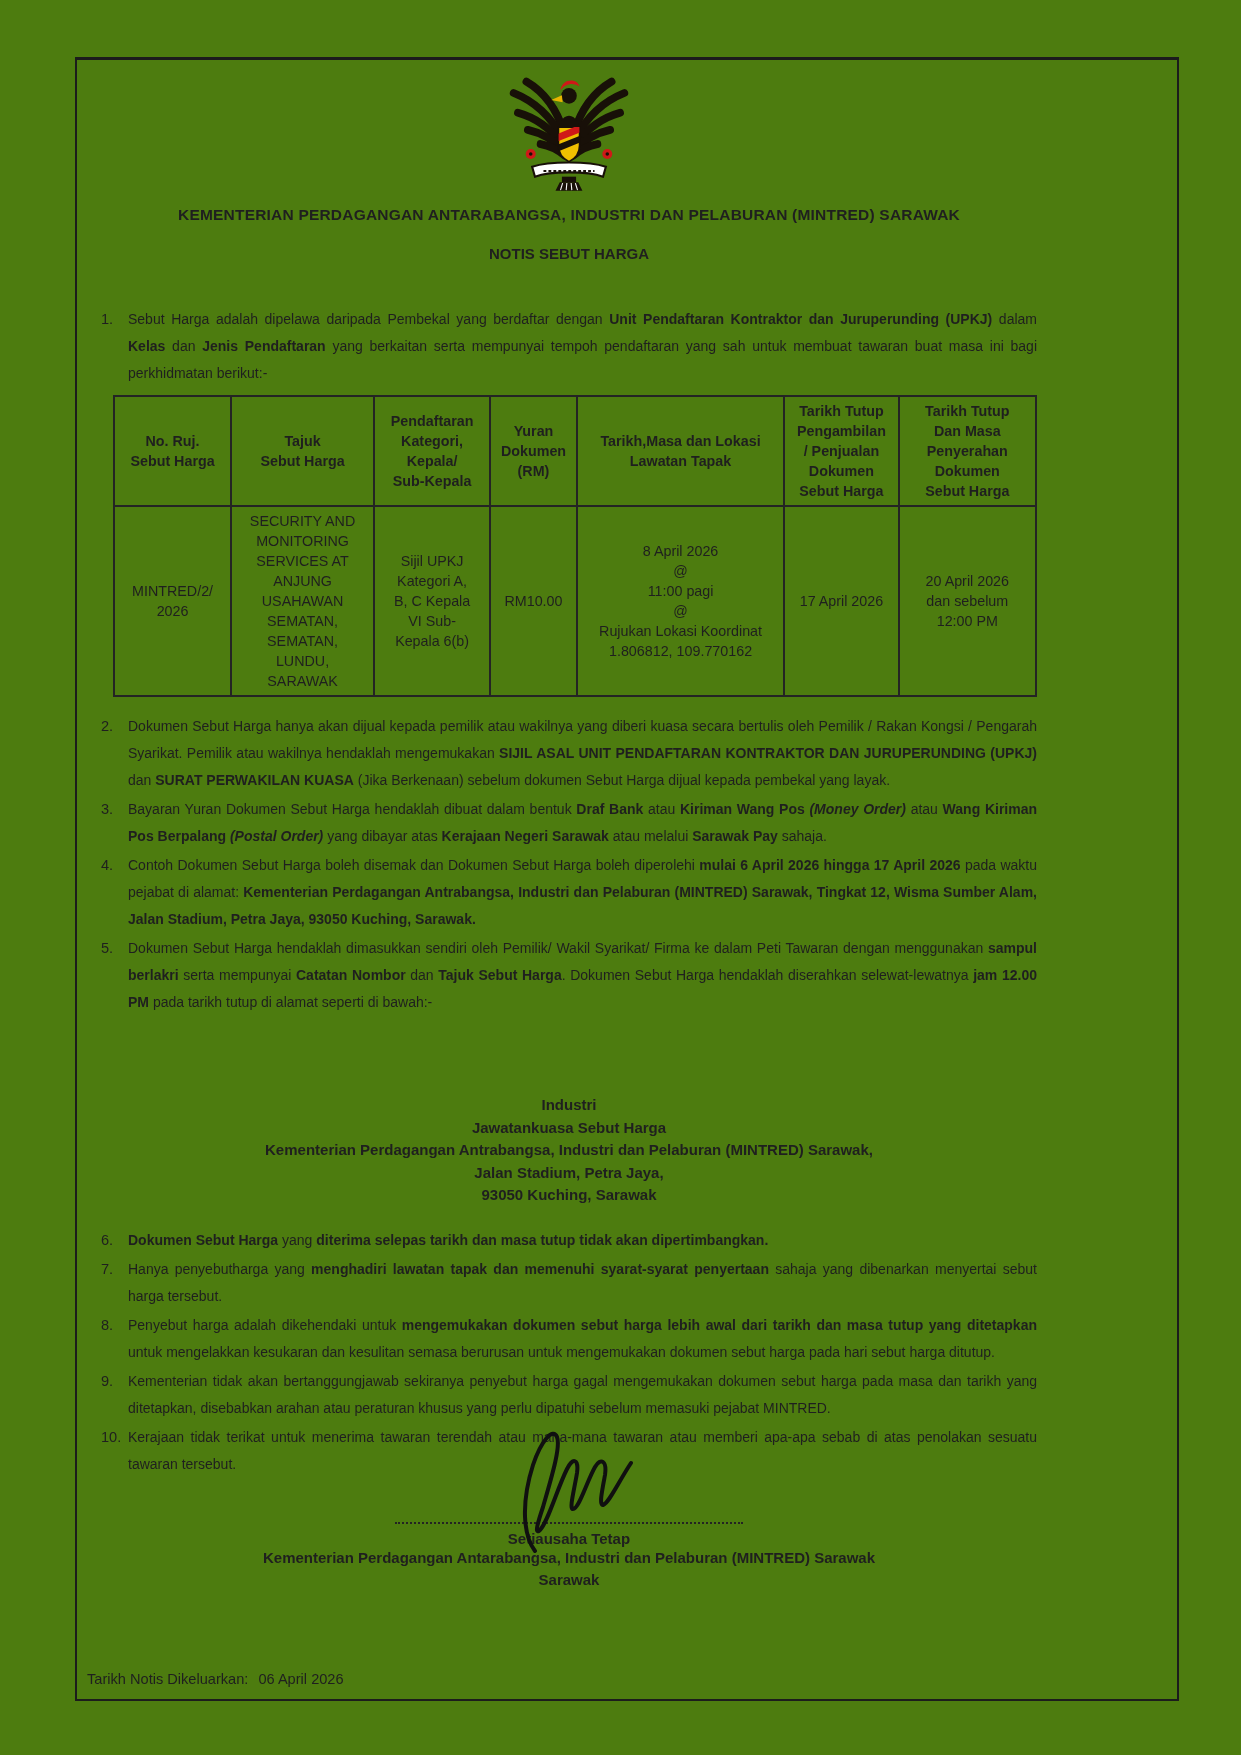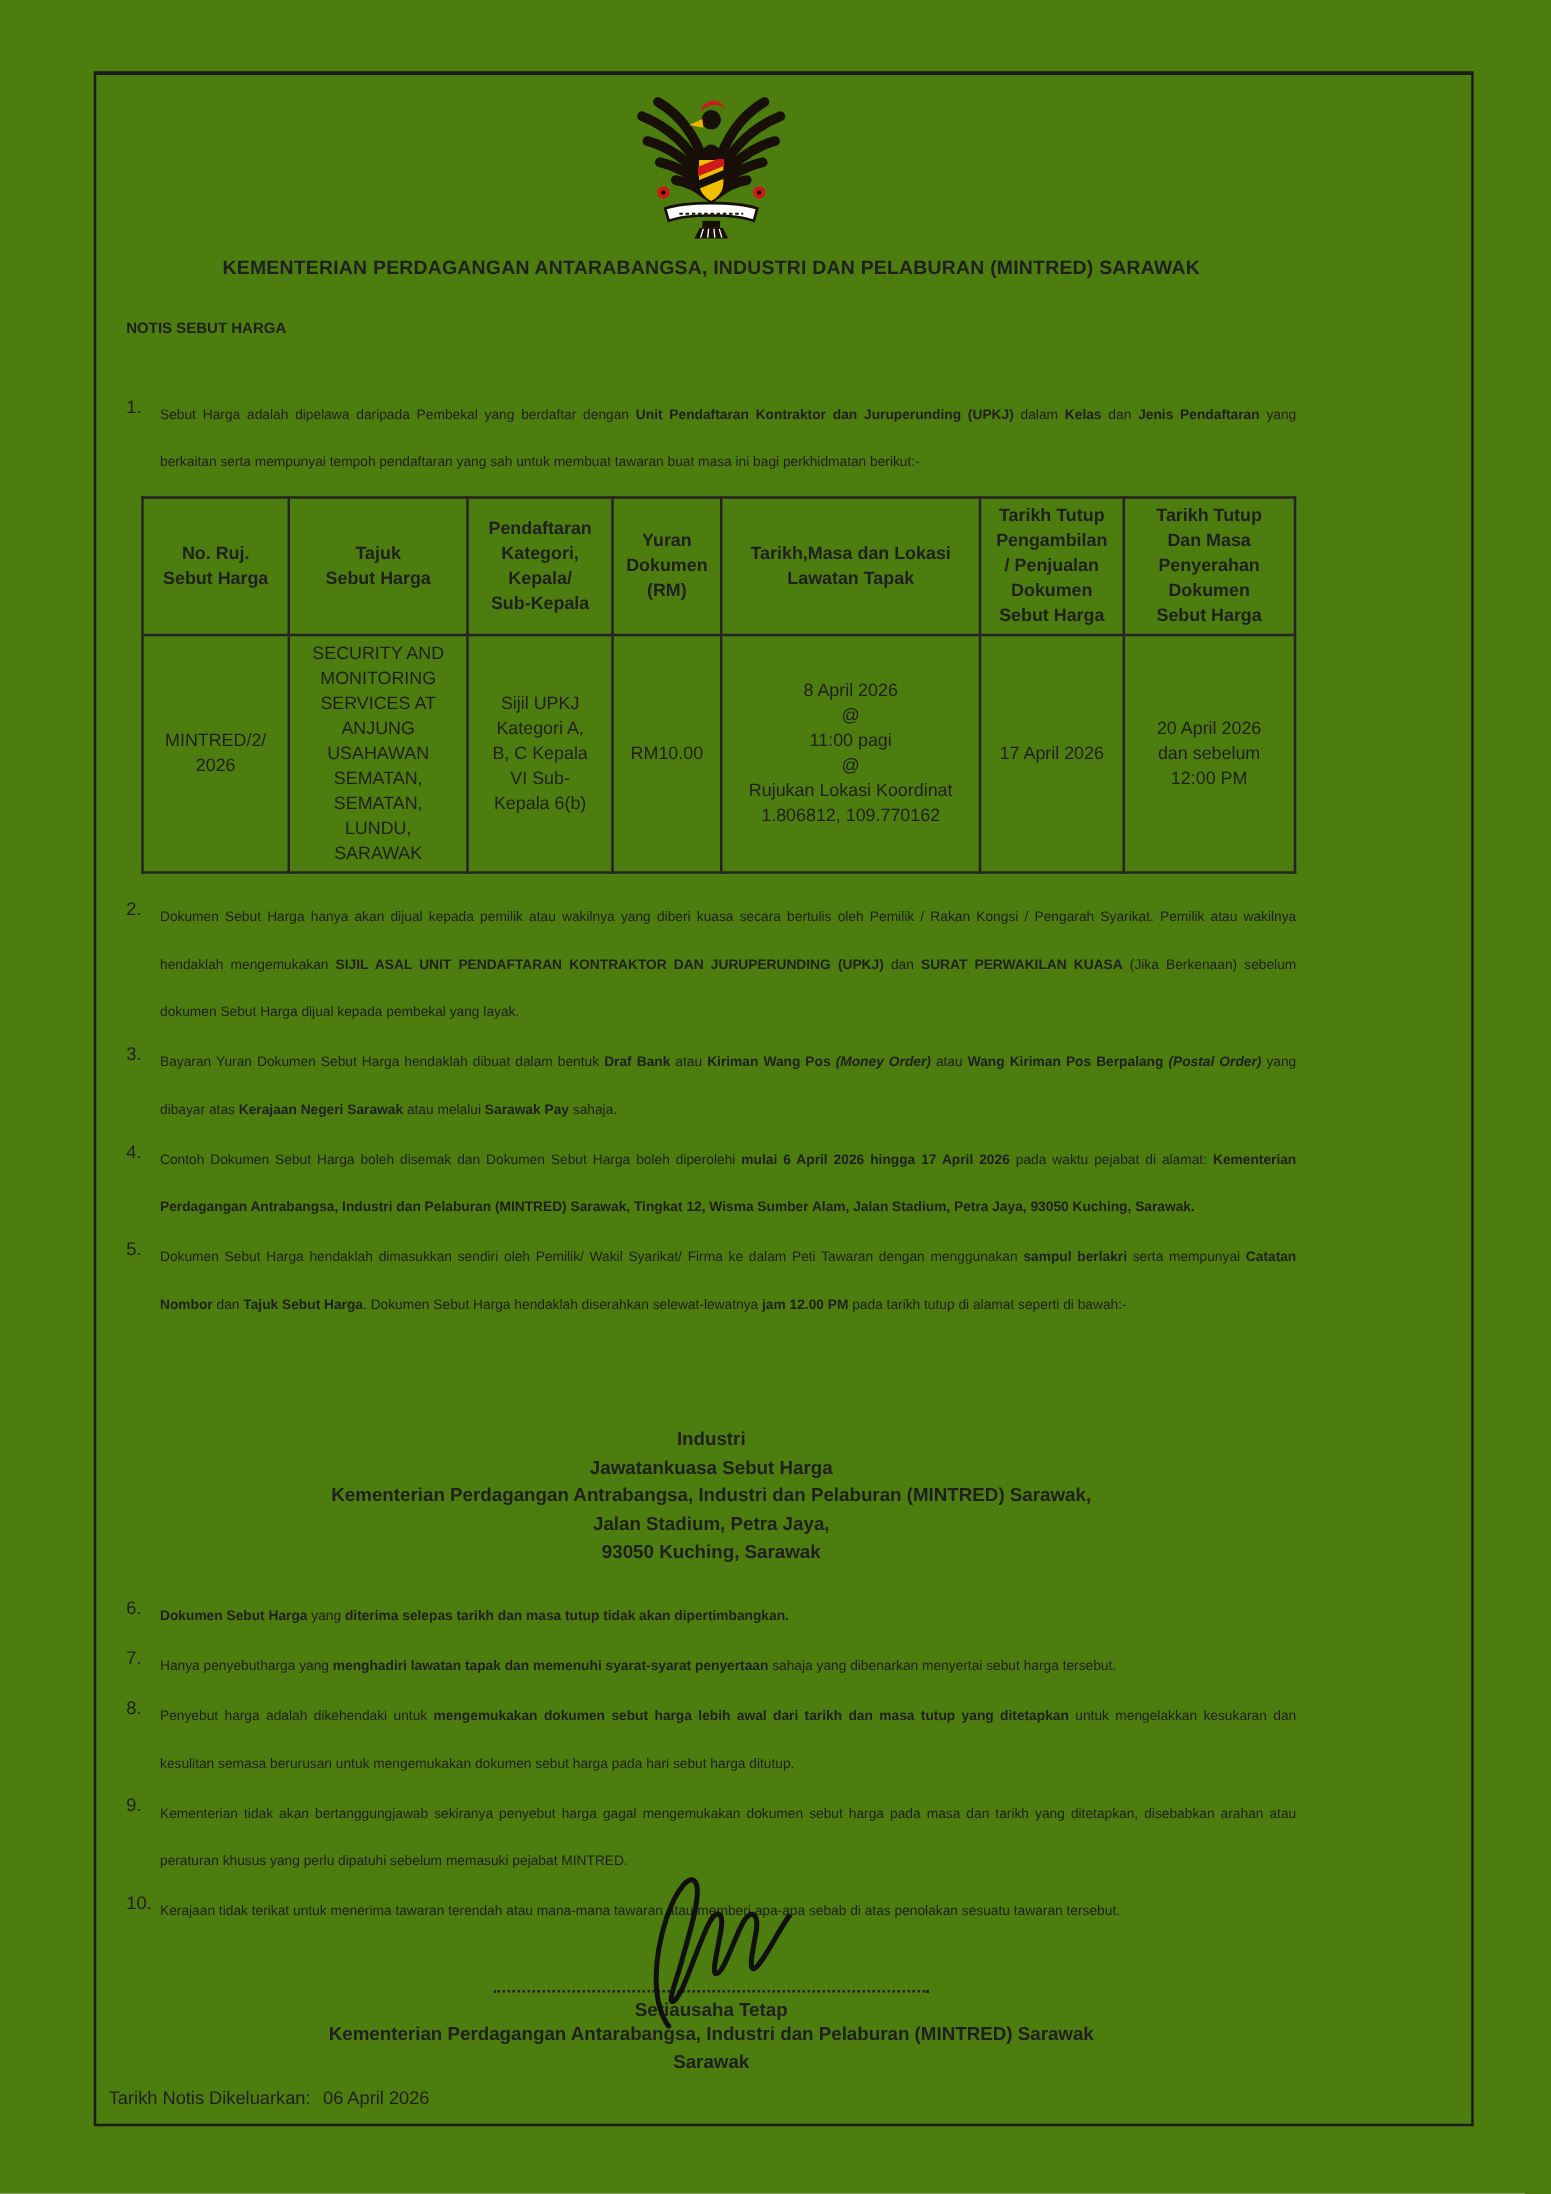--- a/index.html
+++ b/index.html
@@ -19,26 +19,26 @@
     border-top-width:3.5px;
     box-sizing:border-box;
     padding:0 140px 0 24px;
   }
   .crest { width:156px; height:128px; margin:8px auto 0; display:block; }
   .ministry {
     text-align:center; font-weight:700; font-size:15.5px;
     margin-top:10px; letter-spacing:0.2px;
   }
   .doc-title {
-    font-weight:700; font-size:12px; margin-top:31px;
+    text-align:center; font-weight:700; font-size:15px; margin-top:21px;
   }
   .items-group-1 { margin-top:44px; }
   .li { display:flex; margin:2px 0; }
   .li .num { flex:0 0 27px; font-size:14.6px; line-height:27px; }
-  .li .body { flex:1; font-size:11px; line-height:38px; text-align:justify; }
+  .li .body { flex:1; font-size:14px; line-height:27px; text-align:justify; }
   .tender-table {
     width:calc(100% - 12px);
     margin:8px 0 16px 12px;
     border-collapse:collapse;
     table-layout:fixed;
   }
   .tender-table th, .tender-table td {
     border:2px solid #242424;
     text-align:center;
     vertical-align:middle;

